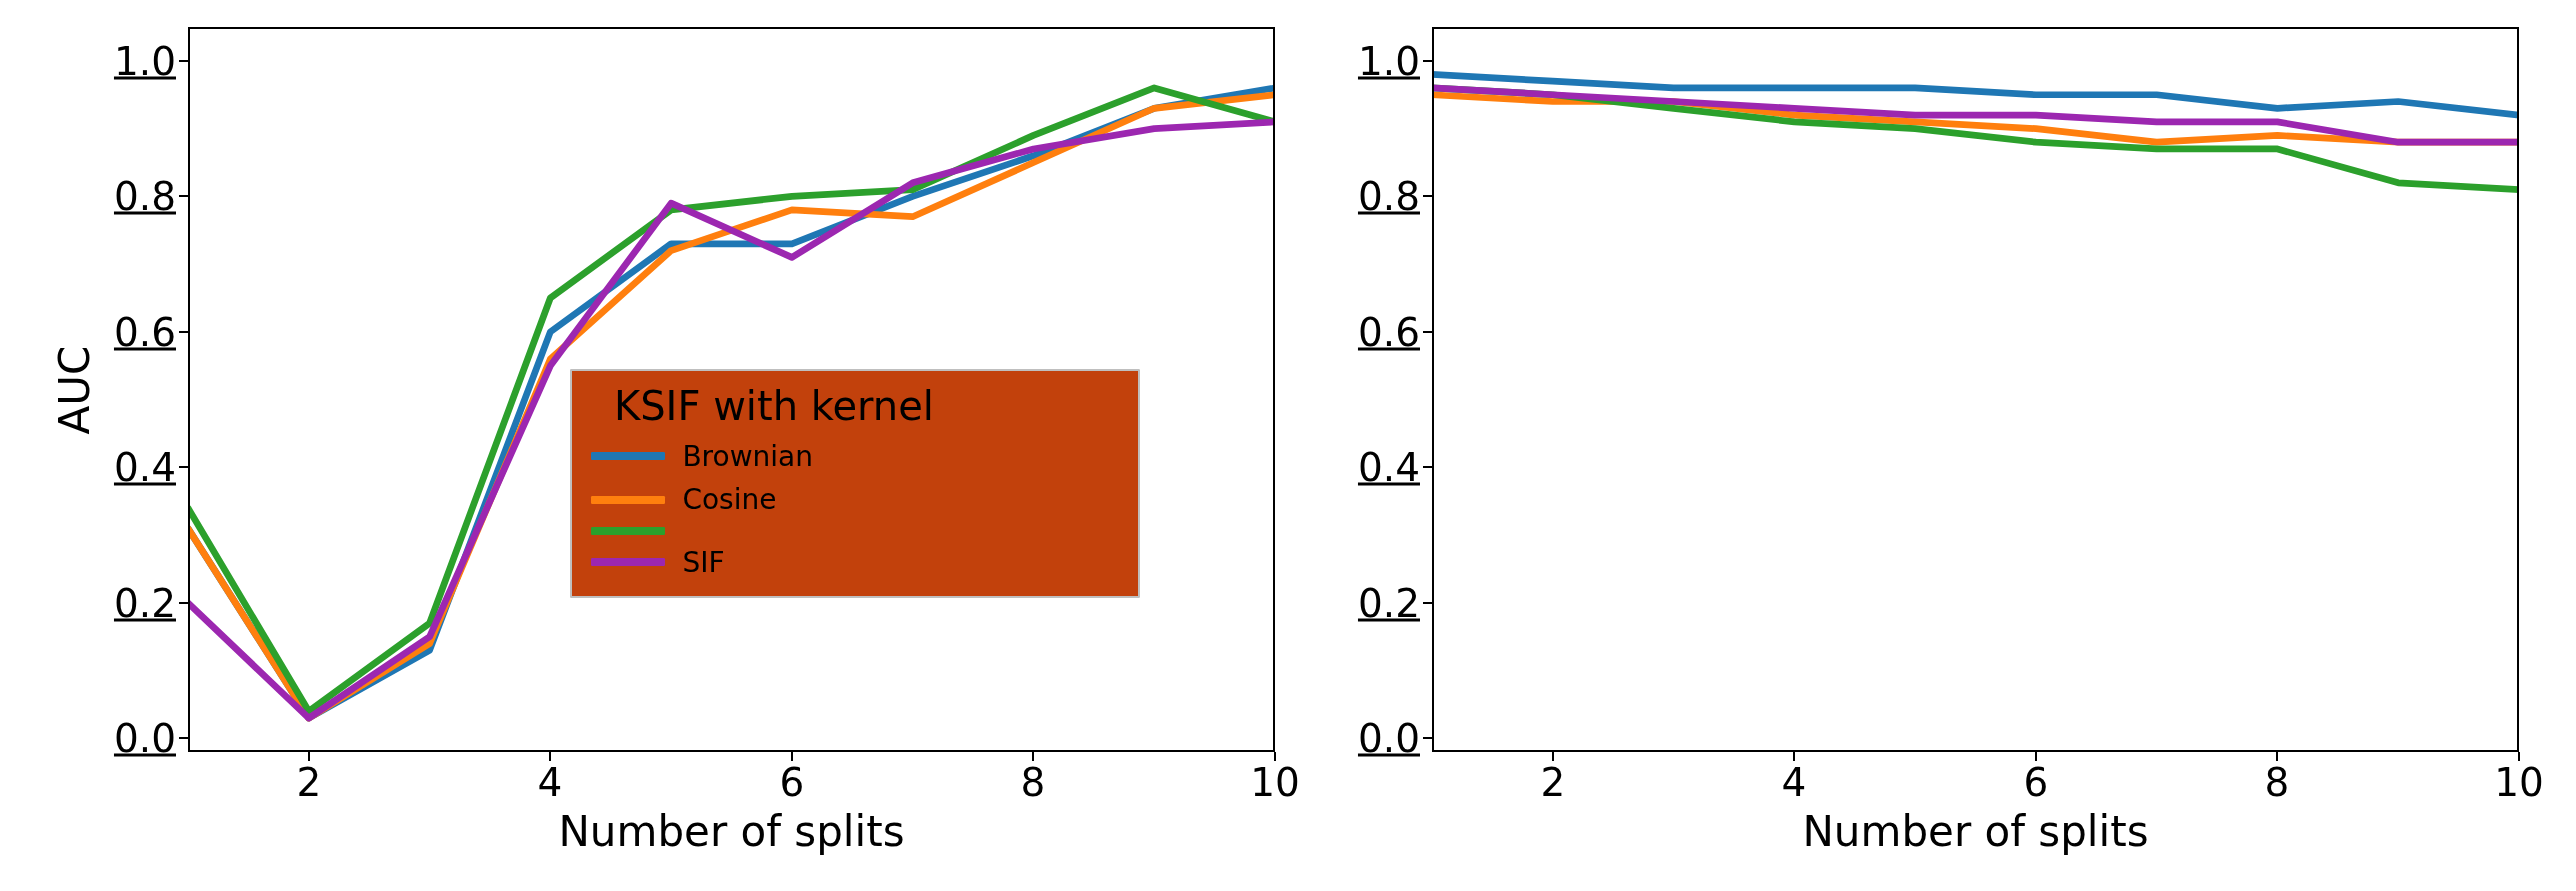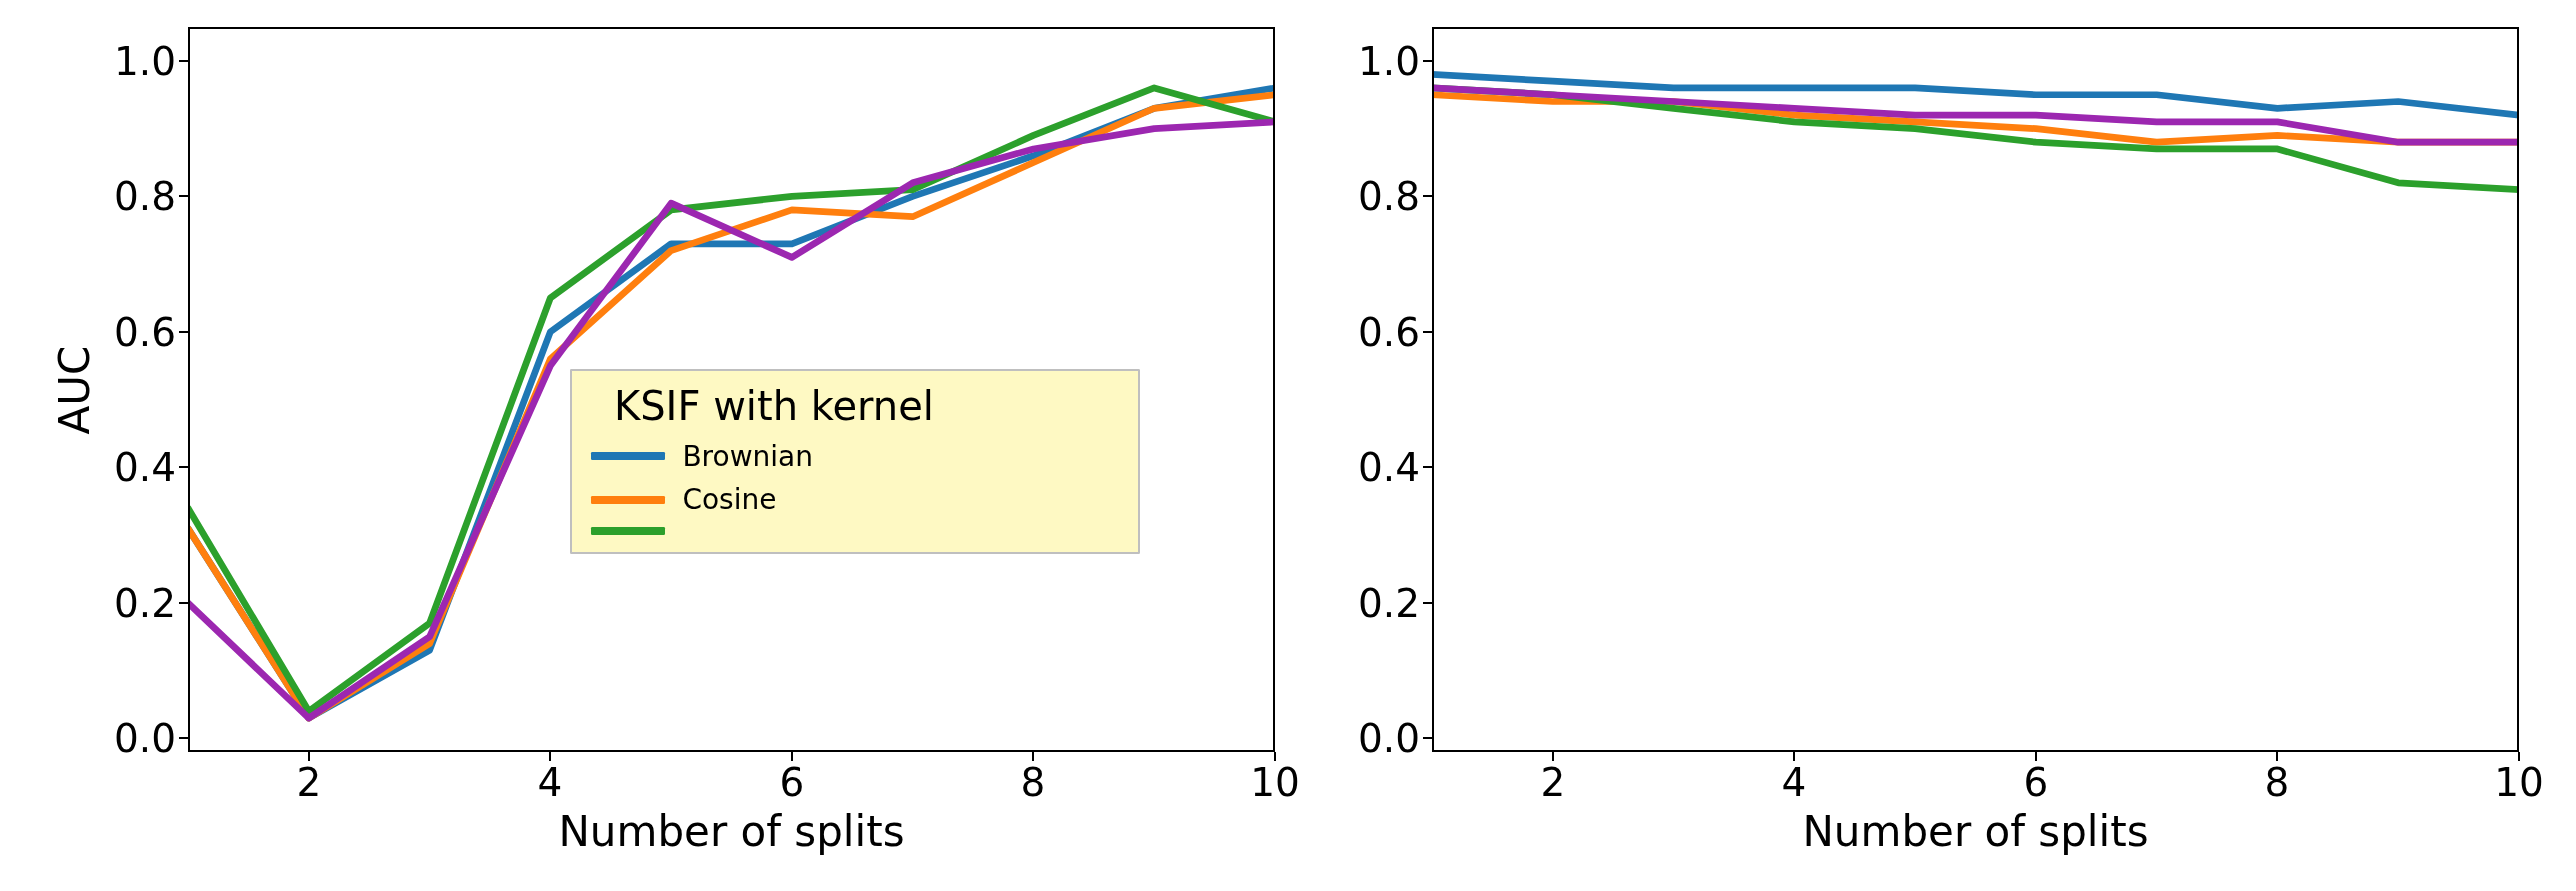--- a/index.html
+++ b/index.html
@@ -43,20 +43,21 @@
   .tick-label-x {
     position: absolute;
     transform: translate(-50%, 0);
     top: 100%;
     margin-top: 8px;
   }
   .tick-label-y {
     position: absolute;
     transform: translate(-100%, -50%);
     left: -12px;
+    text-decoration: underline;
   }
   .axis-label-x {
     position: absolute;
     left: 50%;
     top: 100%;
     transform: translate(-50%, 0);
     margin-top: 55px;
     font-size: 42px;
   }
   .axis-label-y {
@@ -78,21 +79,21 @@
     position: absolute;
     height: 2px;
     width: 9.4px;
     background: #000;
     left: -9.4px;
     transform: translateY(-50%);
   }
   .legend-box {
     position: absolute;
     border: 2px solid #bfbfbf;
-    background: #fef9c3;
+    background: #c2410c;
     border-radius: 1.3px;
     padding: 12px 19px 17.4px 19px;
     z-index: 4;
     box-sizing: border-box;
   }
   .legend-title-row {
     font-size: 40px;
     margin: 0 0 8px 23px;
   }
   .legend-row {
@@ -162,20 +163,24 @@
             <div class="legend-swatch" style="background: rgb(31, 119, 180);"></div>
             <div class="legend-label">Brownian</div>
           </div>
           <div class="legend-row">
             <div class="legend-swatch" style="background: rgb(255, 127, 14);"></div>
             <div class="legend-label">Cosine</div>
           </div>
           <div class="legend-row">
             <div class="legend-swatch" style="background: rgb(44, 160, 44);"></div>
           </div>
+          <div class="legend-row">
+            <div class="legend-swatch" style="background: rgb(156, 39, 176);"></div>
+            <div class="legend-label">SIF</div>
+          </div>
         </div>
     </div>
   </div>
 
   <div class="panel" id="panel-right" style="left:1432px; top:27px; width:1087px; height:725px;">
     <svg class="plot-svg" id="svg-right" viewBox="0 0 1620 1080" preserveAspectRatio="none">
         <path d="M0.0 70.7 L180.0 80.7 L360.0 90.8 L540.0 90.8 L720.0 90.8 L900.0 100.9 L1080.0 100.9 L1260.0 121.1 L1440.0 111.0 L1620.0 131.2 " fill="none" stroke="#1f77b4" stroke-width="10" stroke-linejoin="round" stroke-linecap="round"></path>
         <path d="M0.0 100.9 L180.0 111.0 L360.0 111.0 L540.0 131.2 L720.0 141.3 L900.0 151.4 L1080.0 171.6 L1260.0 161.5 L1440.0 171.6 L1620.0 171.6 " fill="none" stroke="#ff7f0e" stroke-width="10" stroke-linejoin="round" stroke-linecap="round"></path>
         <path d="M0.0 90.8 L180.0 100.9 L360.0 121.1 L540.0 141.3 L720.0 151.4 L900.0 171.6 L1080.0 181.7 L1260.0 181.7 L1440.0 232.1 L1620.0 242.2 " fill="none" stroke="#2ca02c" stroke-width="10" stroke-linejoin="round" stroke-linecap="round"></path>
         <path d="M0.0 90.8 L180.0 100.9 L360.0 111.0 L540.0 121.1 L720.0 131.2 L900.0 131.2 L1080.0 141.3 L1260.0 141.3 L1440.0 171.6 L1620.0 171.6 " fill="none" stroke="#9c27b0" stroke-width="10" stroke-linejoin="round" stroke-linecap="round"></path>

